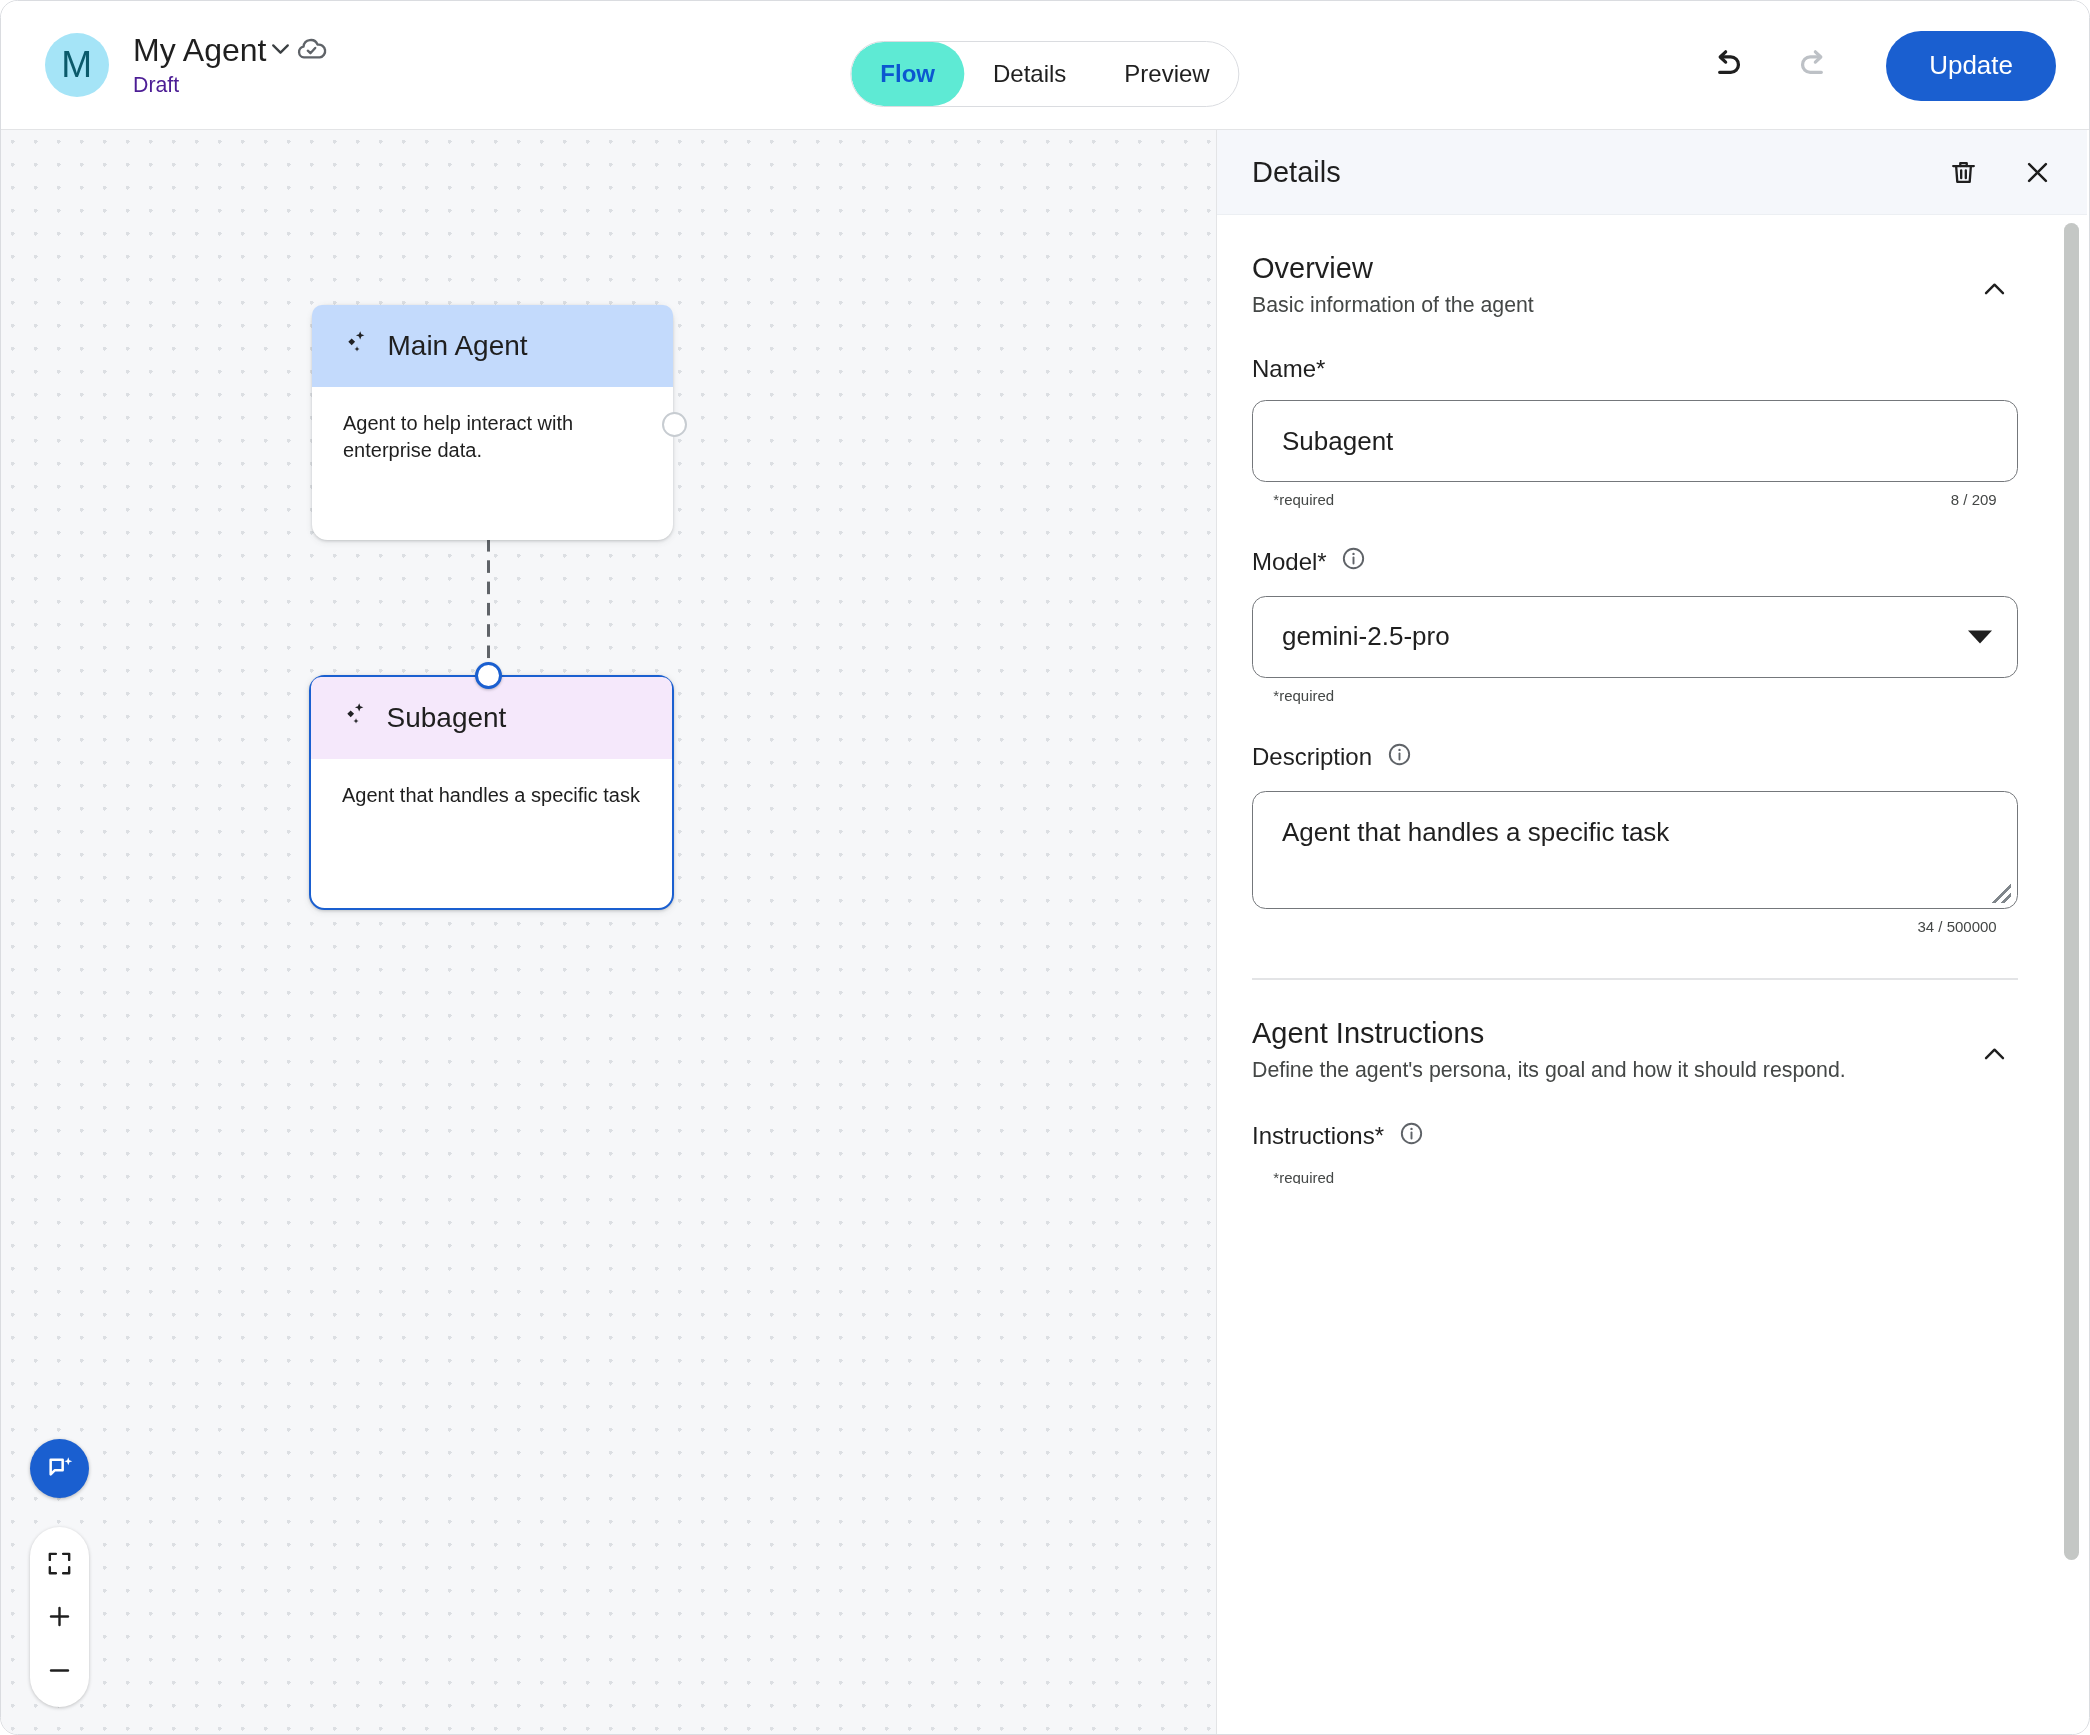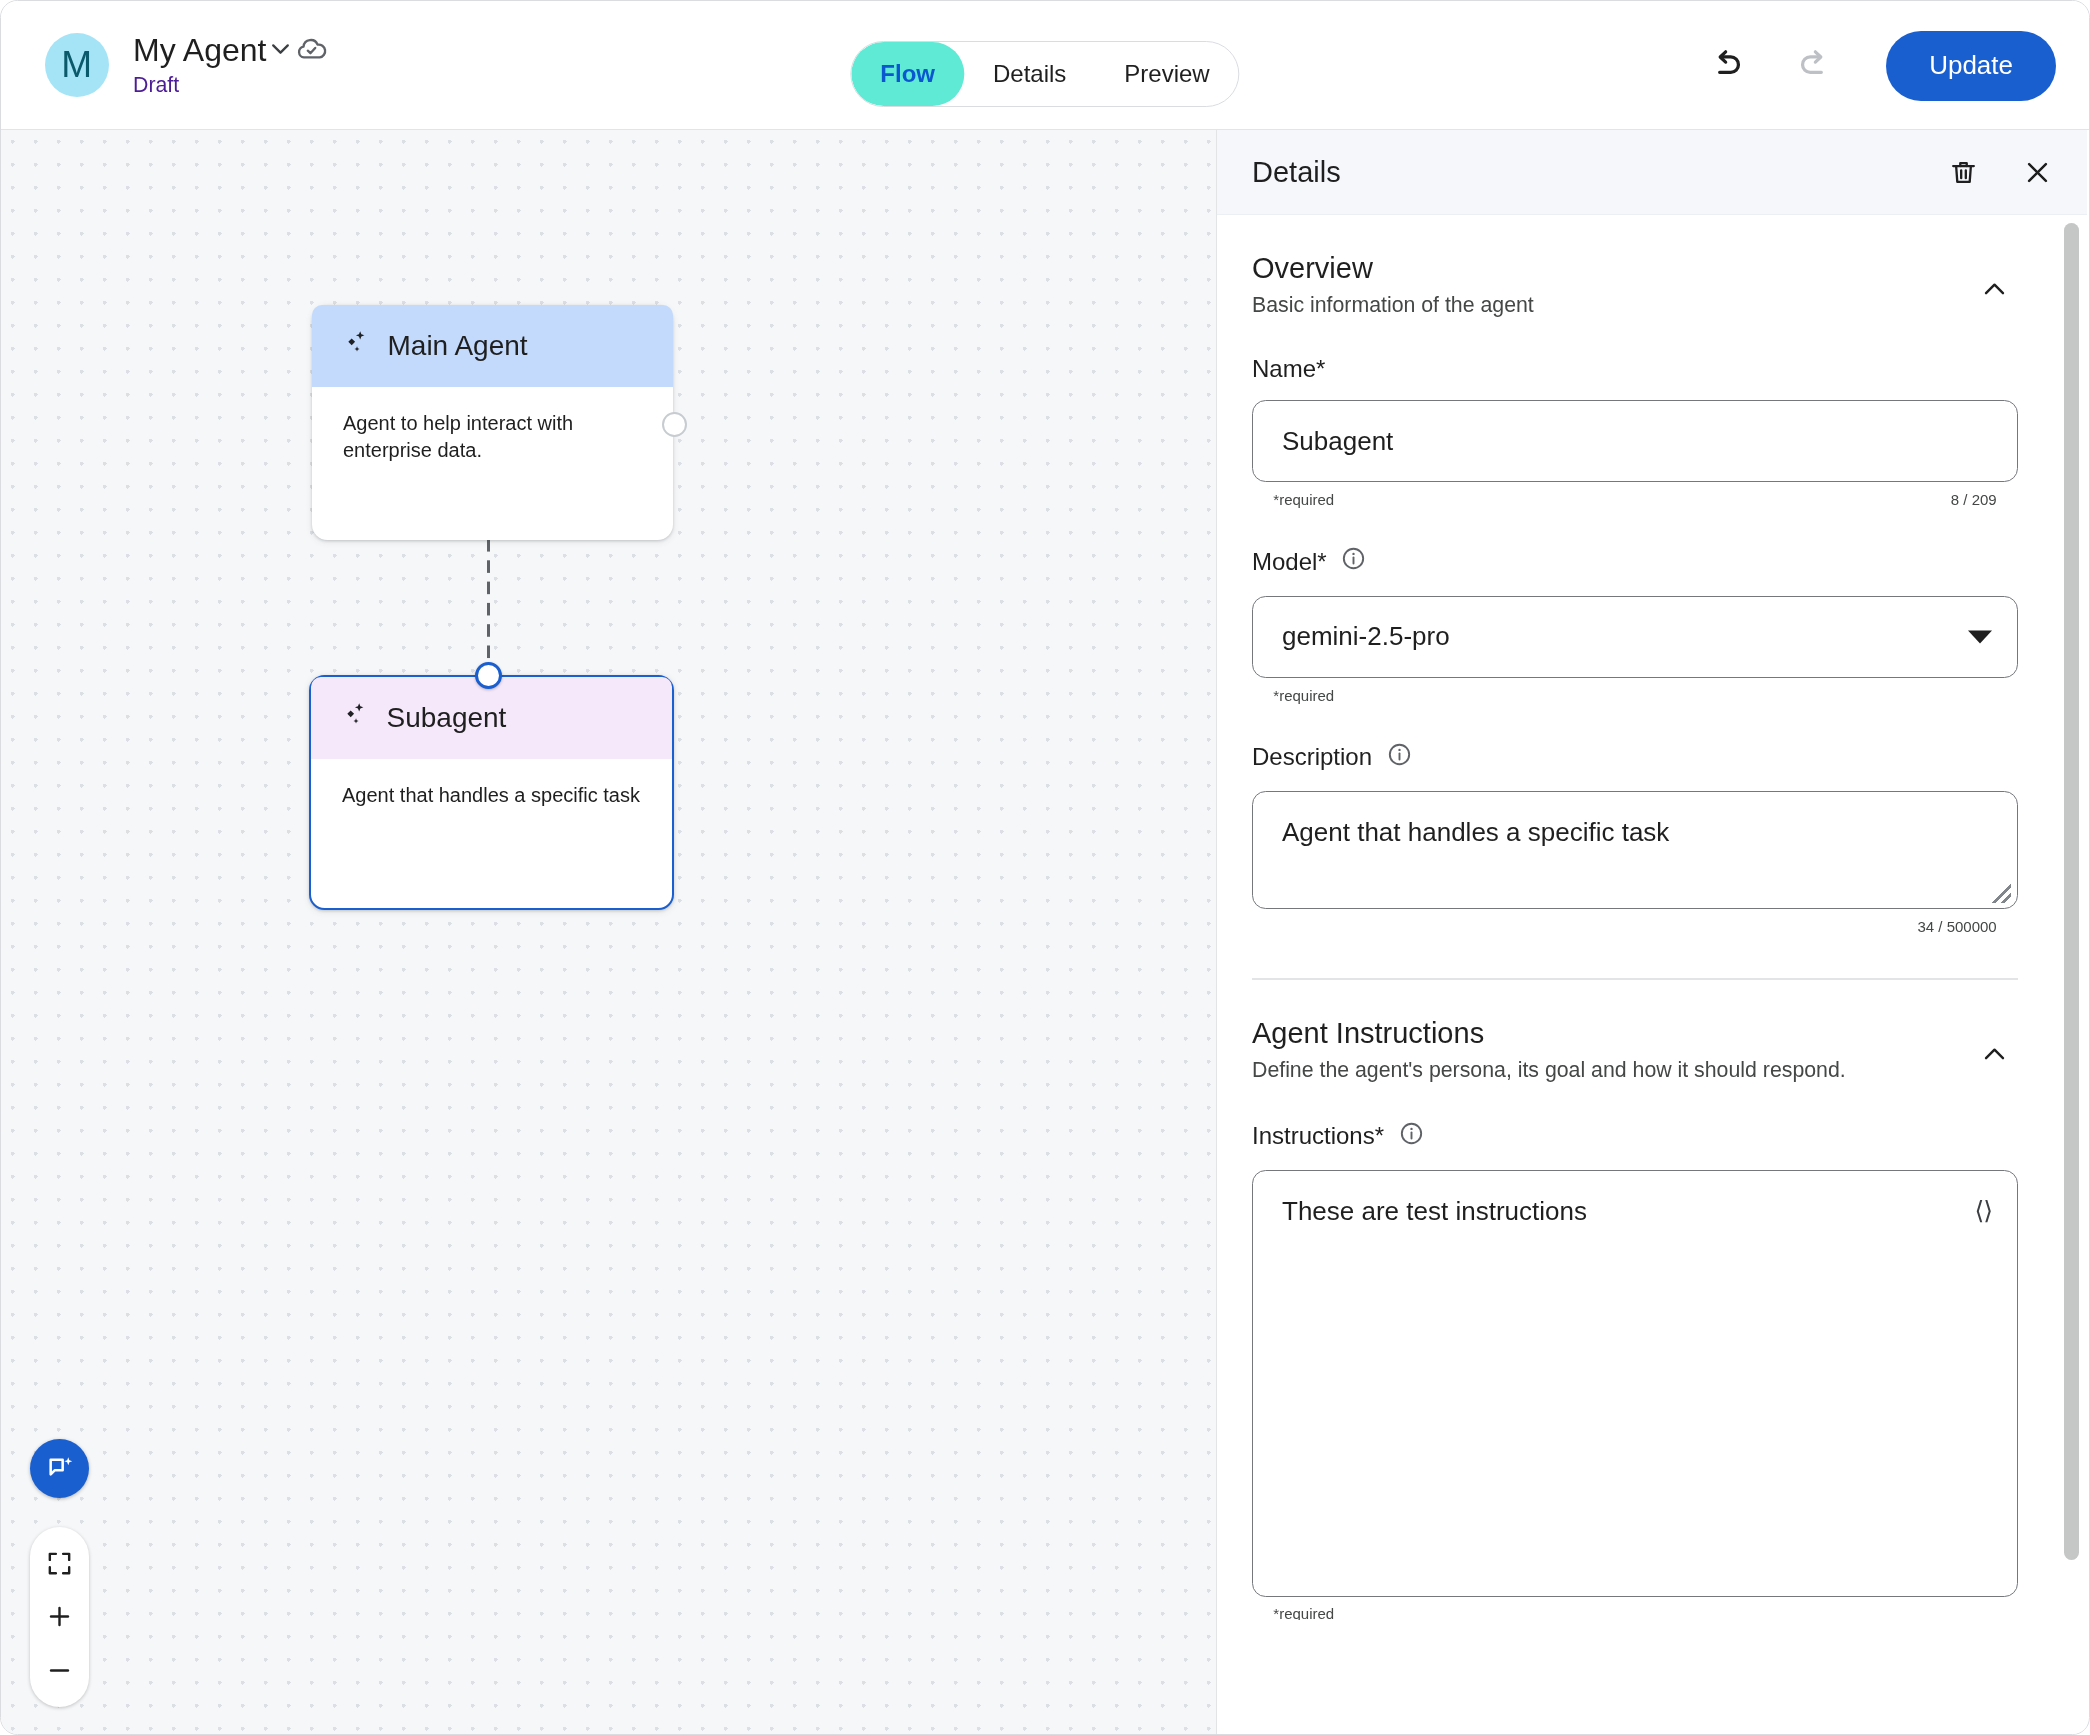--- a/index.html
+++ b/index.html
@@ -453,24 +453,20 @@
         <div class="field-label">
           <span>Instructions*</span>
           <span>
             <svg class="info-ico" viewBox="0 0 24 24" fill="none" stroke="currentColor" stroke-width="1.7">
               <circle cx="12" cy="12" r="8.6"></circle>
                 <line x1="12" y1="11" x2="12" y2="16.4" stroke-linecap="round"></line>
               <circle cx="12" cy="7.9" r="1.05" fill="currentColor" stroke="none"></circle>
             </svg>
           </span>
         </div>
-        <div class="textarea-box ta-instr">
-          <span>These are test instructions</span>
-          <span class="code-ico">⟨⟩</span>
-        </div>
         <div class="helper helper-clip">
           <span>*required</span>
         </div>
       </div>
     </div>
 
     <div class="scrollbar">
       <div class="thumb"></div>
     </div>
   </div>

